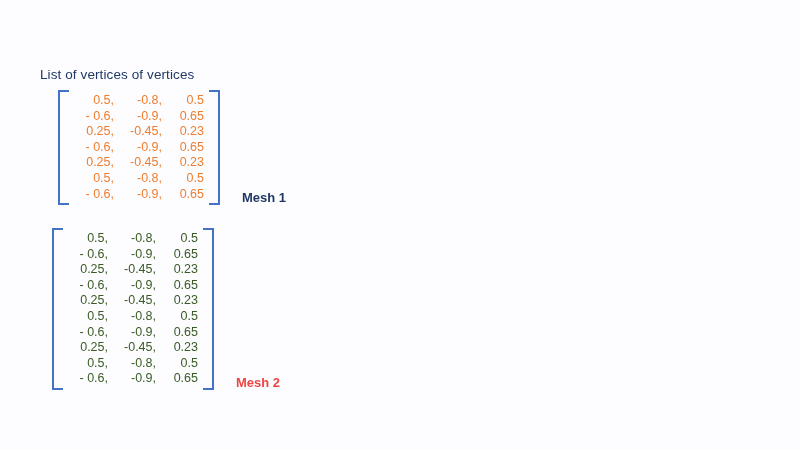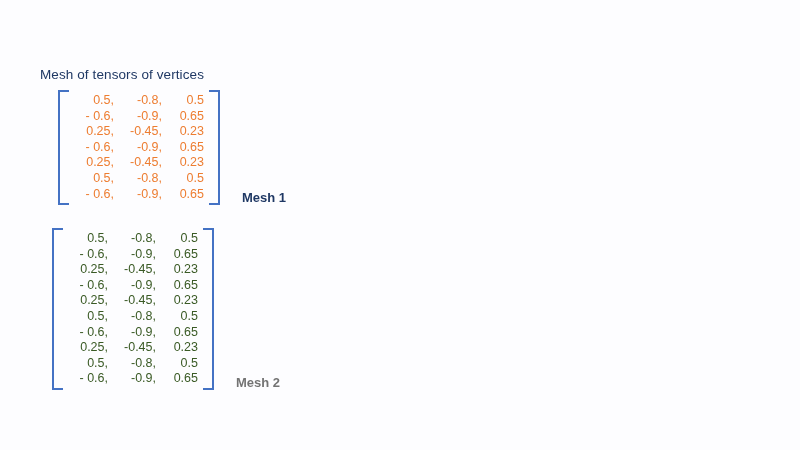--- a/index.html
+++ b/index.html
@@ -92,21 +92,21 @@
     color: #1f3864;
     margin-left: 22px;
     white-space: nowrap;
   }
 </style>
 </head>
 <body style="background: rgb(253, 253, 255);">
 
 <div id="canvas">
 
-  <div class="slide-title" style="color: rgb(31, 56, 100);">Mesh of tensors of vertices</div>
+  <div class="slide-title" style="color: rgb(31, 56, 100);">List of vertices of vertices</div>
 
   <div class="tensor-group" id="tensor-group-1">
     <div class="matrix">
       <div class="bracket bracket-left" style="border-top-color: rgb(68, 114, 196); border-bottom-color: rgb(68, 114, 196); border-left-color: rgb(68, 114, 196);"></div>
       <div class="matrix-body" id="matrix-body-1">
           <div class="matrix-row" style="color: rgb(237, 125, 49);">
             <span class="cell cell-c0">0.5,</span>
             <span class="cell cell-c1">-0.8,</span>
             <span class="cell cell-c2">0.5</span>
           </div>
@@ -196,16 +196,16 @@
             <span class="cell cell-c2">0.5</span>
           </div>
           <div class="matrix-row" style="color: rgb(58, 90, 37);">
             <span class="cell cell-c0">- 0.6,</span>
             <span class="cell cell-c1">-0.9,</span>
             <span class="cell cell-c2">0.65</span>
           </div>
         </div>
       <div class="bracket bracket-right" style="border-top-color: rgb(68, 114, 196); border-bottom-color: rgb(68, 114, 196); border-right-color: rgb(68, 114, 196);"></div>
     </div>
-    <div class="mesh-label" style="color: #737373; margin-top: 20px;">Mesh 2</div>
+    <div class="mesh-label" style="color: #ef4444; margin-top: 20px;">Mesh 2</div>
   </div>
 
 </div>
 
 </body></html>

